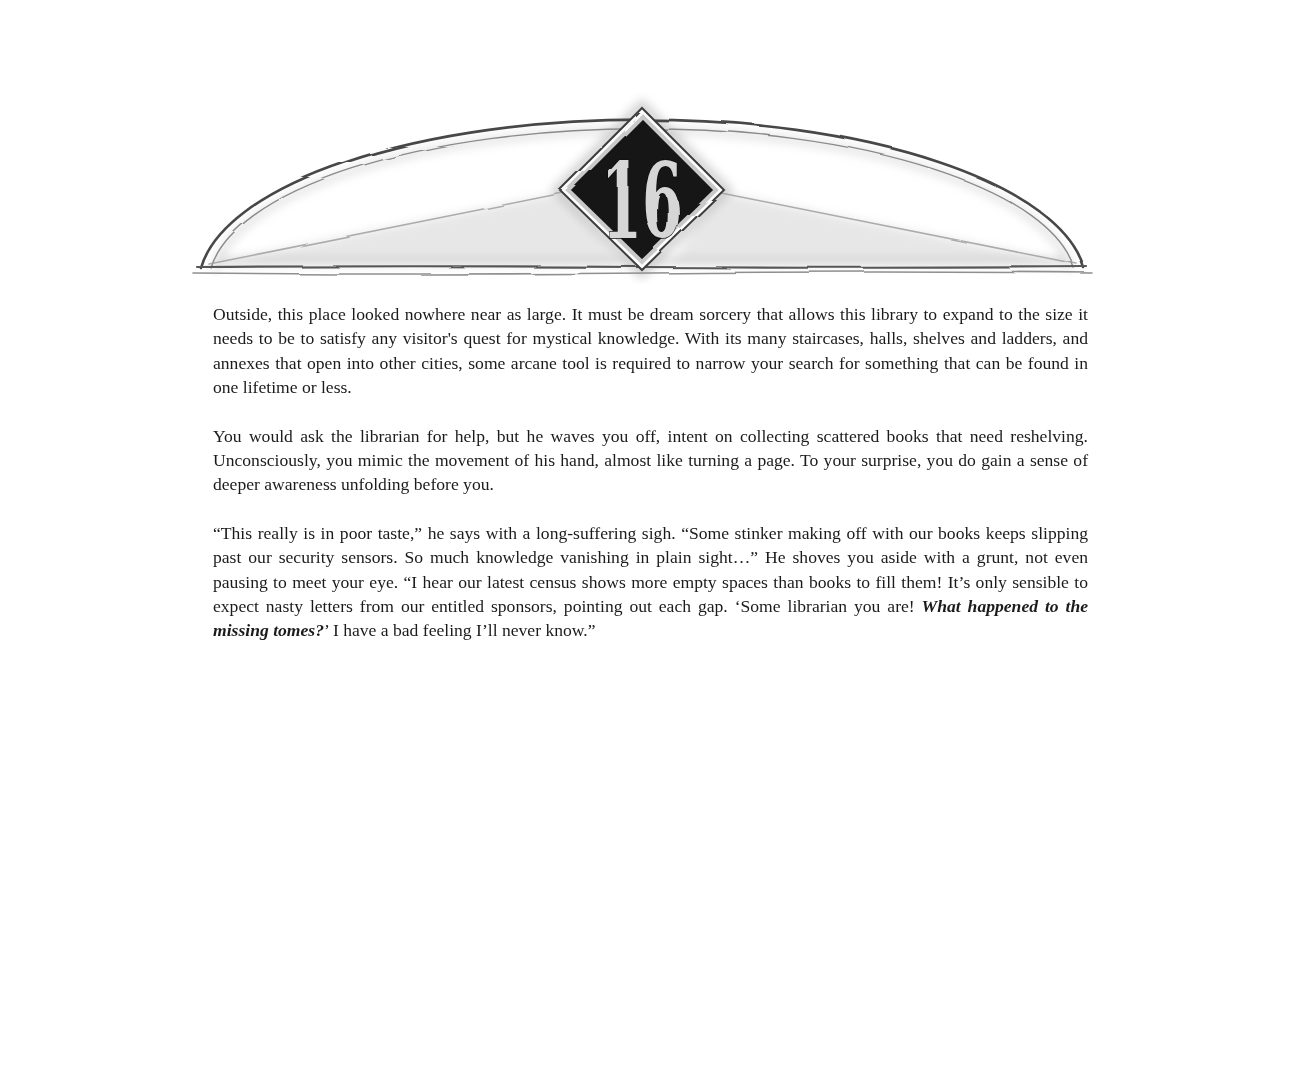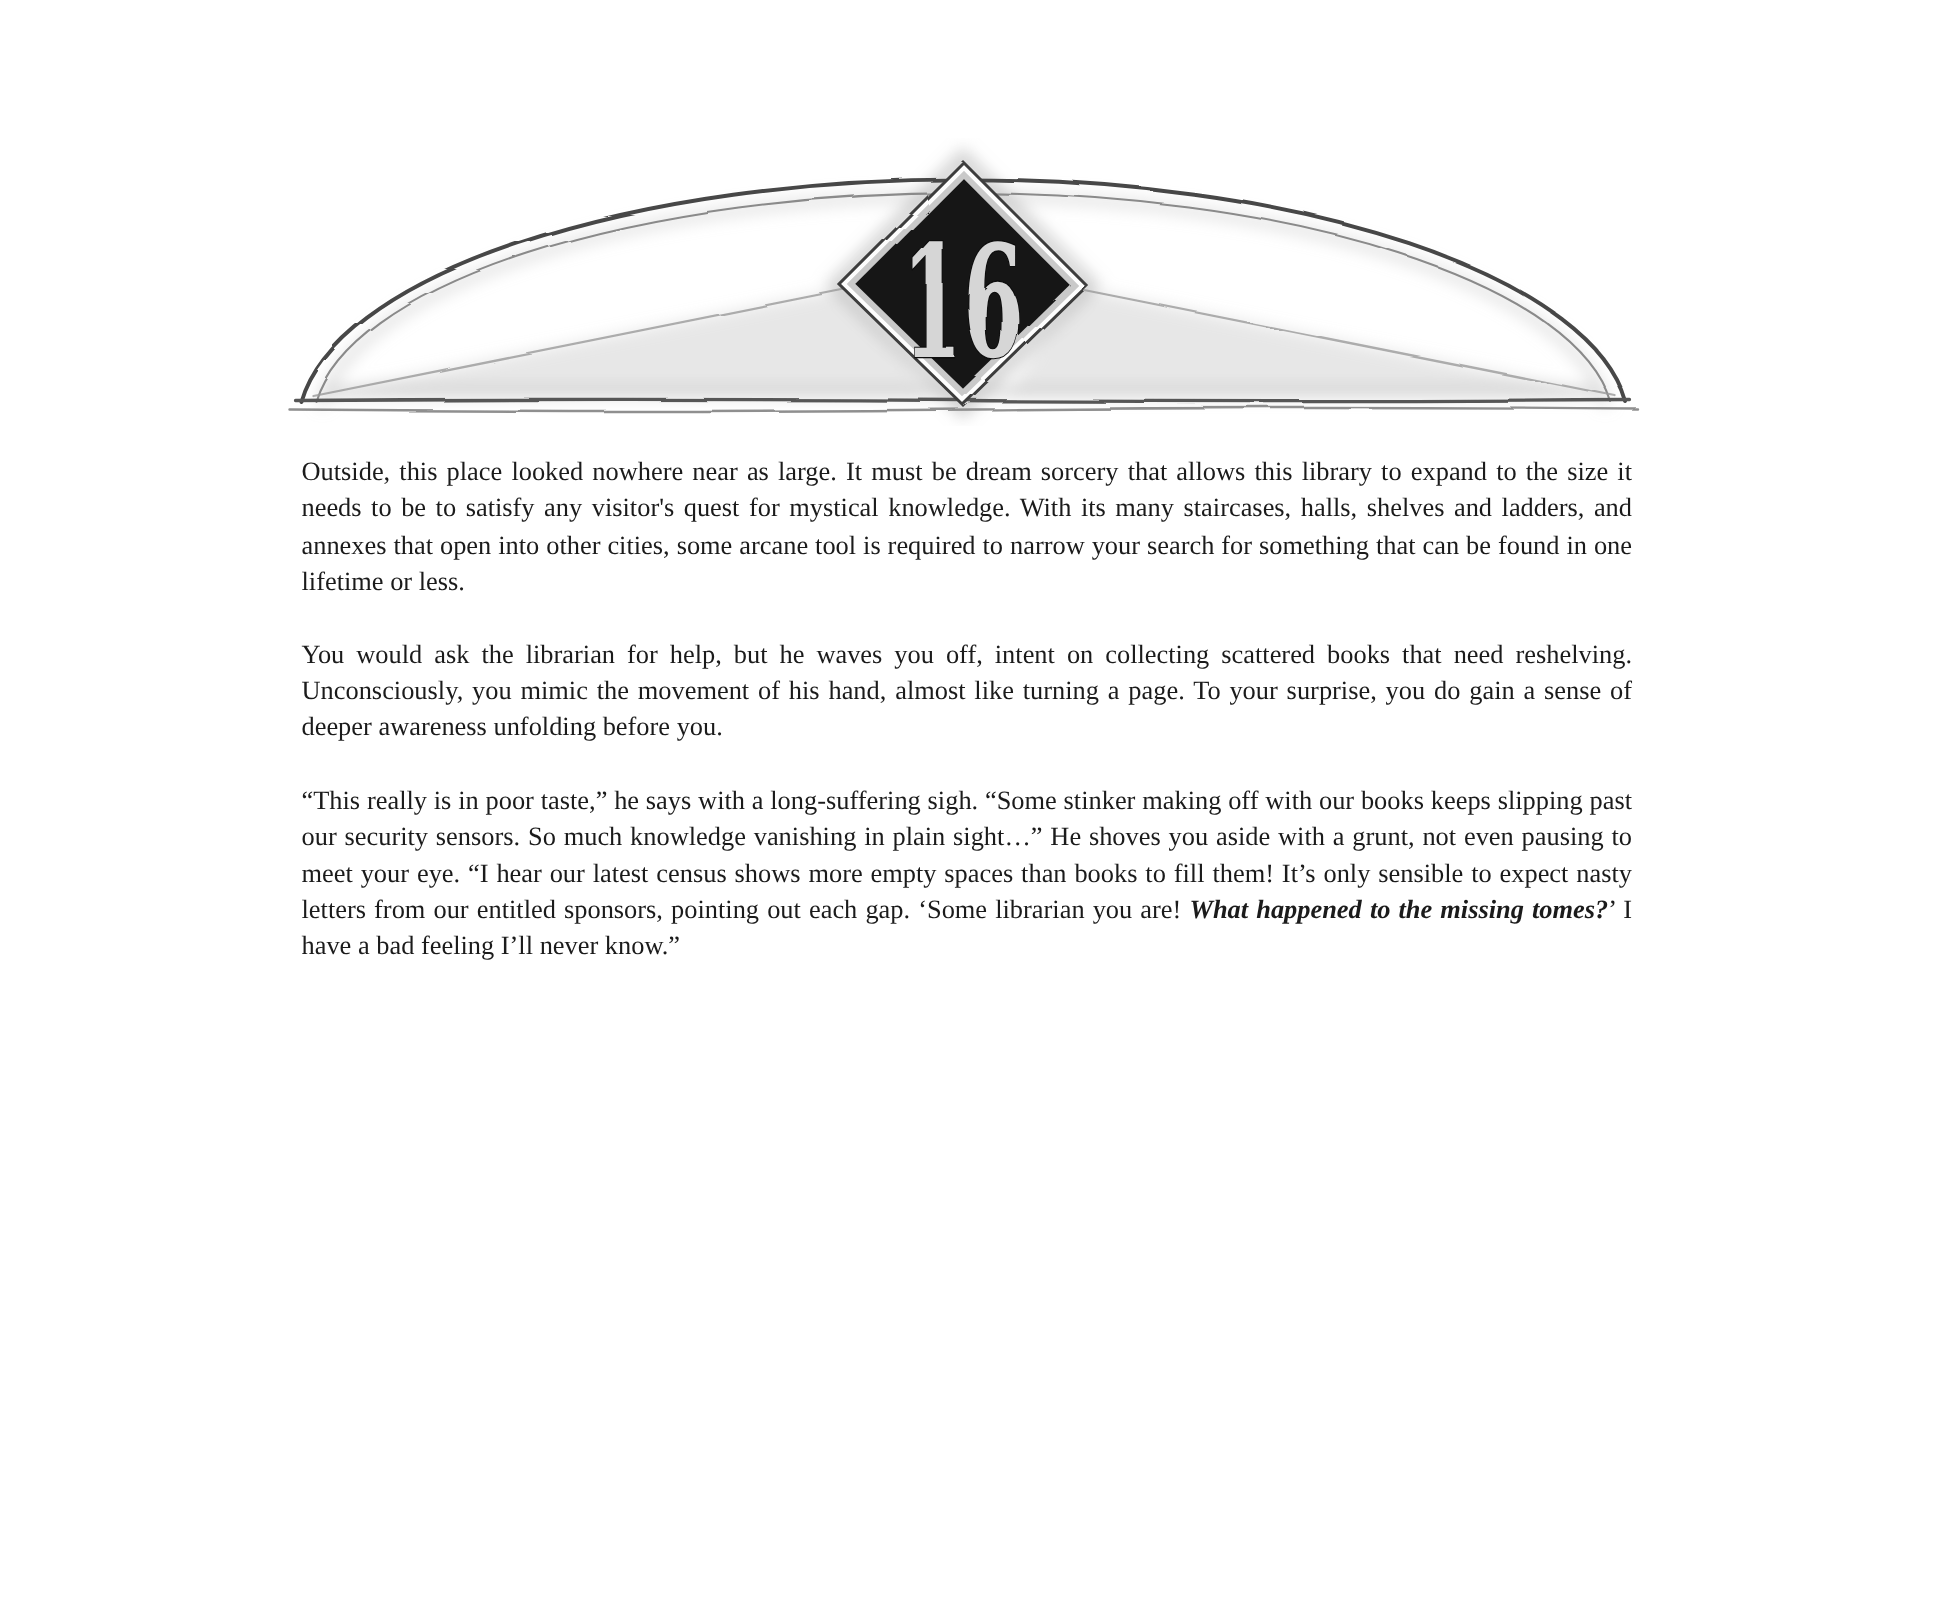--- a/index.html
+++ b/index.html
@@ -35,21 +35,21 @@
     position: absolute;
     left: 197px;
     top: 302px;
     width: 891px;
     color: #1b1b1b;
     font-size: 17.6px;
     line-height: 24.4px;
     text-align: justify;
   }
   .text-block p {
-    margin: 0 0 24px 4px;
+    margin: 0 0 24px 16px;
   }
   .em-bi {
     font-weight: bold;
     font-style: italic;
   }
 </style>
 </head>
 <body>
 
 <div class="page">

